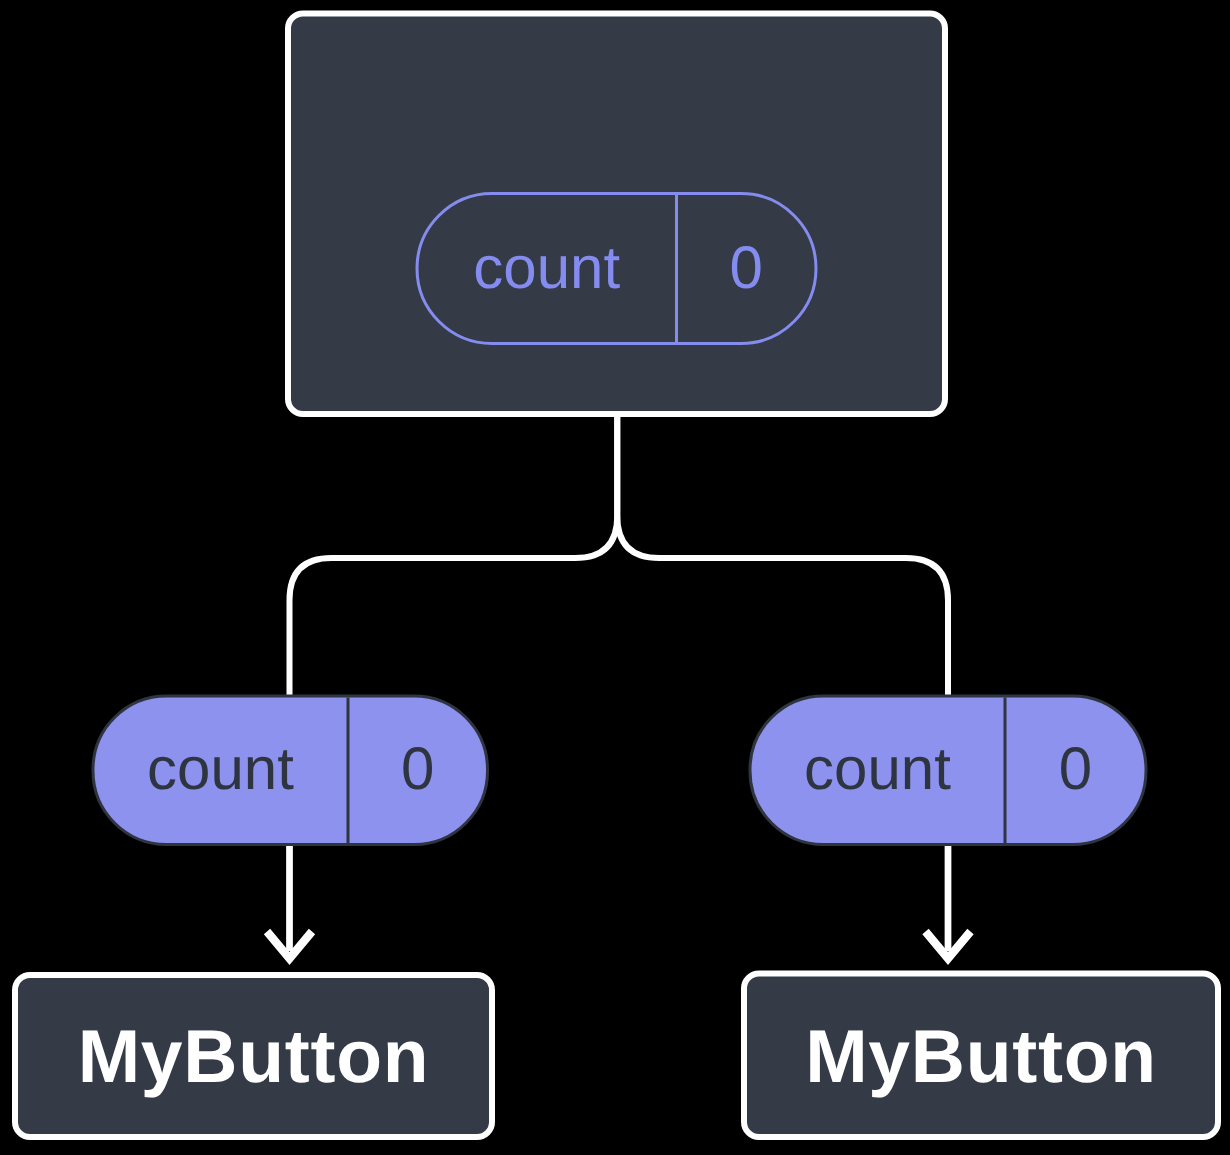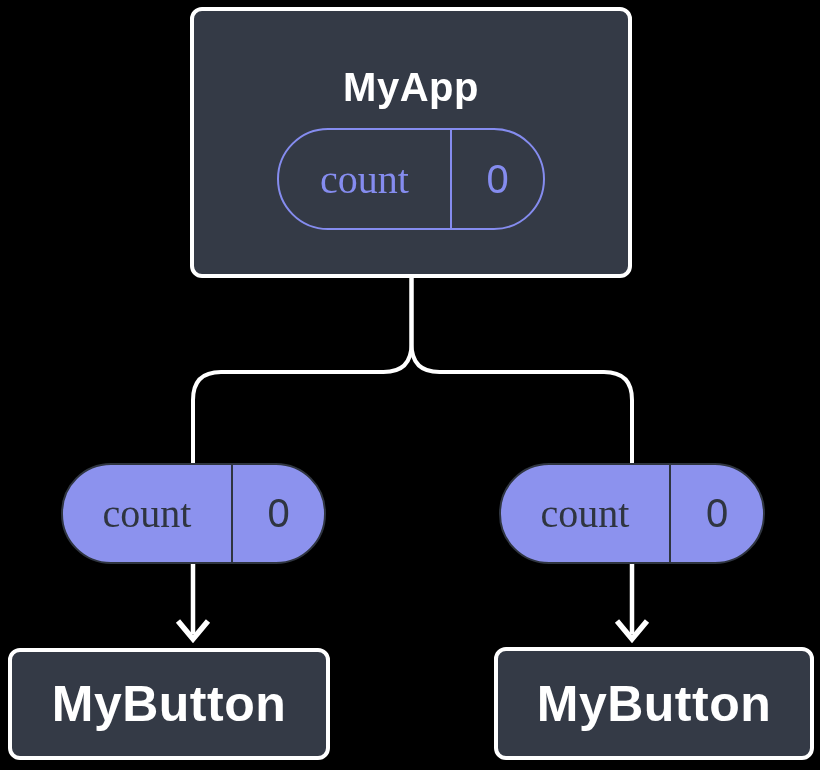--- a/index.html
+++ b/index.html
@@ -49,21 +49,20 @@
   .pill{
     position:absolute;z-index:2;
     display:flex;
     box-sizing:border-box;
     border-radius:51px;
   }
   .pill .pill-label-cell{
     display:flex;align-items:center;justify-content:center;
     font-size:40px;
     box-sizing:border-box;
-    font-family:Liberation Serif, serif;
   }
   .pill .pill-value-cell{
     flex:1;
     display:flex;align-items:center;justify-content:center;
     font-size:40px;
   }
   .pill-state{
     border:2.5px solid var(--accent);
     background:transparent;
     color:var(--accent);
@@ -91,21 +90,20 @@
   <svg id="connectors" width="820" height="770" viewBox="0 0 820 770">
     <path d="M411.5,278 L411.5,344 Q411.5,372 383.5,372 L221,372 Q193,372 193,400 L193,466" stroke-width="4"></path>
     <path d="M411.5,278 L411.5,344 Q411.5,372 439.5,372 L604,372 Q632,372 632,400 L632,466" stroke-width="4"></path>
     <line x1="193" y1="562" x2="193" y2="634" stroke-width="4.5"></line>
     <polyline points="178,621 193,639 208,621" stroke-width="5.5" stroke-linejoin="miter"></polyline>
     <line x1="632" y1="562" x2="632" y2="634" stroke-width="4.5"></line>
     <polyline points="617,621 632,639 647,621" stroke-width="5.5" stroke-linejoin="miter"></polyline>
   </svg>
 
   <div class="node" style="left:190px;top:7px;width:442px;height:271px;">
-    <div class="node-title" style="top:52px;">MyApp</div>
     <div class="pill pill-state" style="left:83px;top:117px;width:268px;height:102px;">
       <div class="pill-label-cell">count</div>
       <div class="pill-value-cell">0</div>
     </div>
   </div>
 
   <div class="pill pill-prop" style="left:61px;top:463px;width:265px;height:101px;">
     <div class="pill-label-cell">count</div>
     <div class="pill-value-cell">0</div>
   </div>

